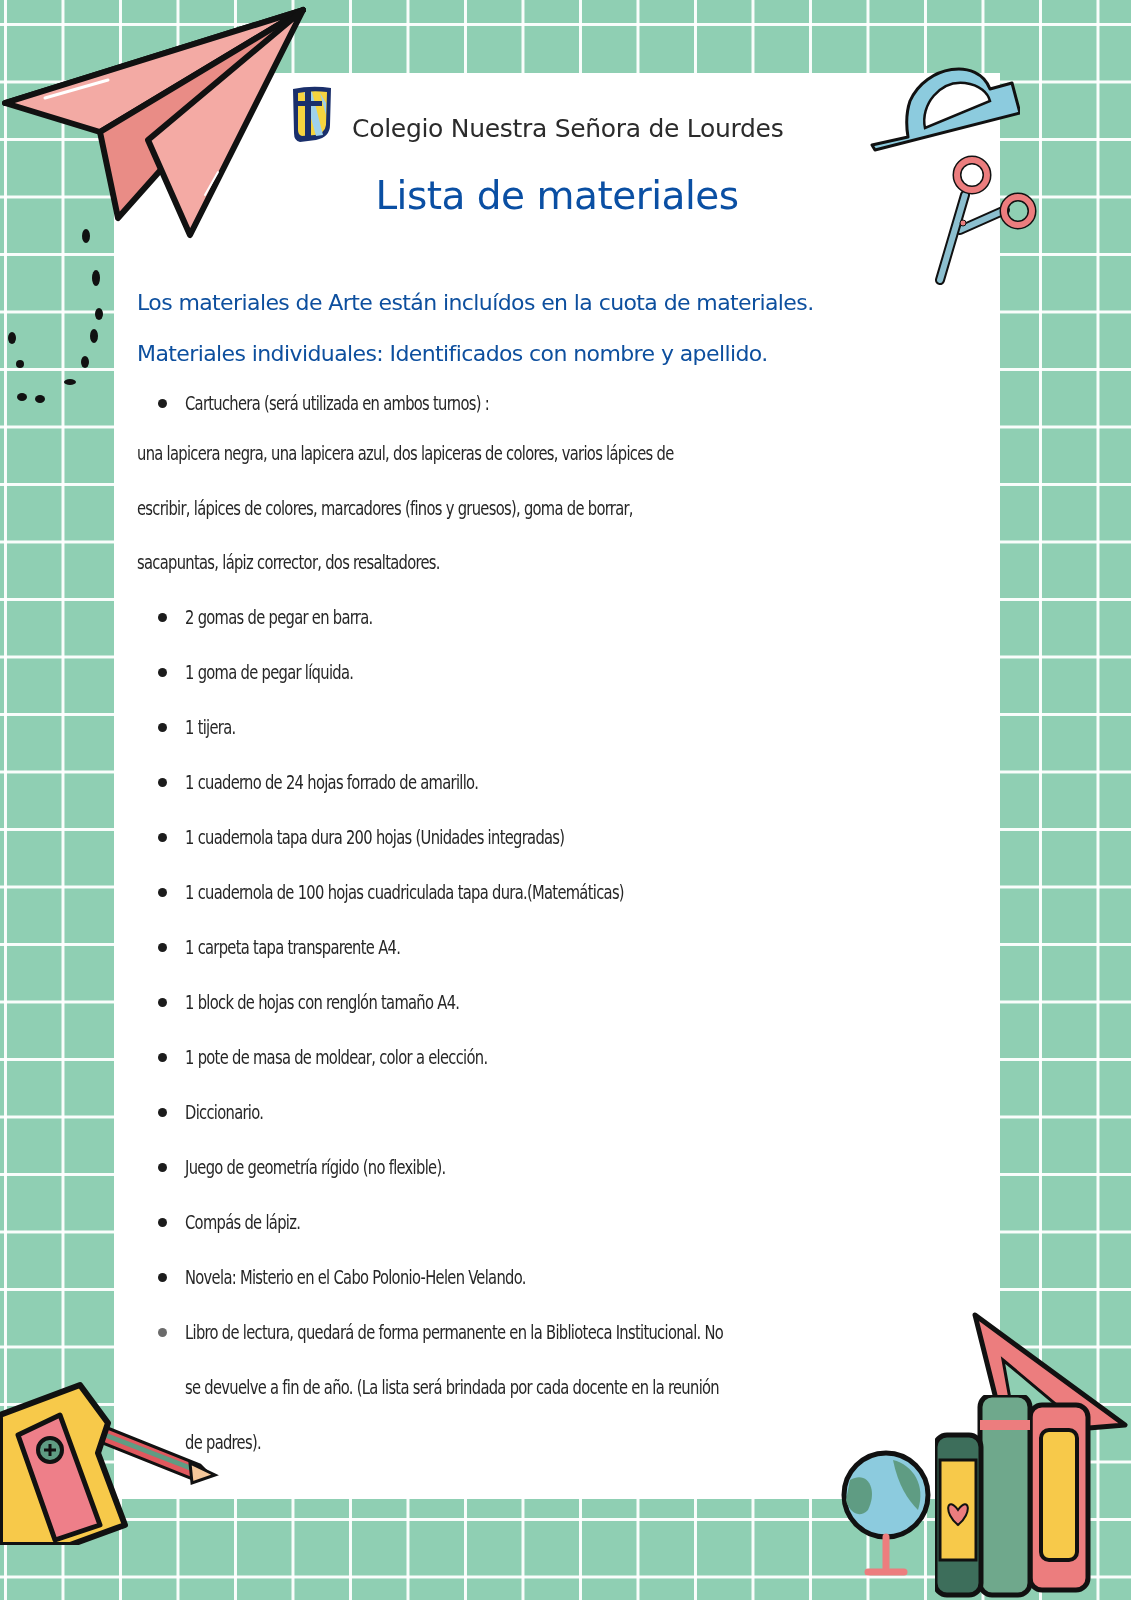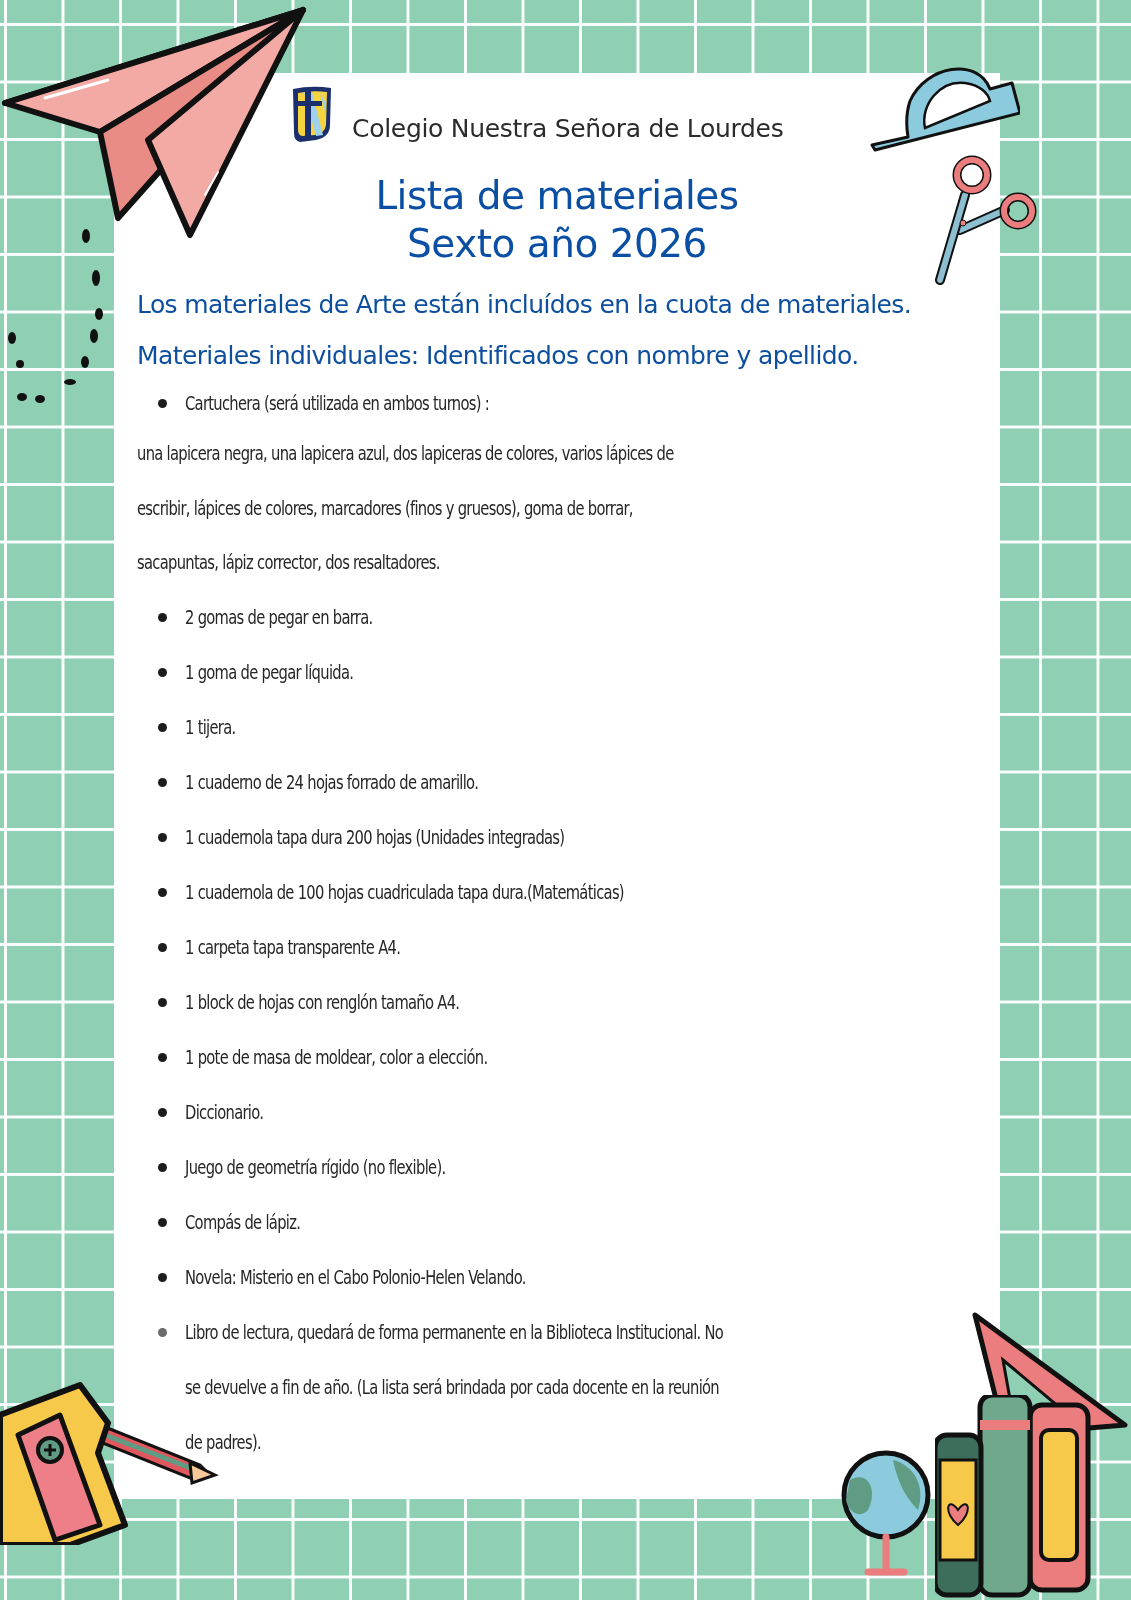--- a/index.html
+++ b/index.html
@@ -24,21 +24,21 @@
     .school-name {
       font-family: "DejaVu Sans", sans-serif; font-size: 25px; color: #2b2b2b; letter-spacing: -0.3px;
     }
     .title {
       position: absolute; left: 114px; width: 886px; top: 172px; text-align: center;
       font-family: "DejaVu Sans", sans-serif; color: #0a4fa3; font-size: 39px; line-height: 48px;
       letter-spacing: -0.5px;
     }
     .notice {
       position: absolute; left: 137px; font-family: "DejaVu Sans", sans-serif; color: #0d4f9e;
-      font-size: 25px; letter-spacing: -0.6px; white-space: nowrap;
+      font-size: 22px; letter-spacing: -0.6px; white-space: nowrap;
     }
     .notice.n1 { top: 290px; }
     .notice.n2 { top: 341px; }
     .body-text {
       font-family: "DejaVu Sans Condensed", "DejaVu Sans", sans-serif;
       font-stretch: condensed; color: #262626; font-size: 19px; letter-spacing: -0.8px;
       transform: scaleX(0.86); transform-origin: left center; white-space: nowrap;
     }
     .line { position: absolute; left: 137px; }
     ul.items { list-style: none; margin: 0; padding: 0; }
@@ -128,21 +128,20 @@
     <path d="M14,8 L26,51 L33,50 L22,7 Z" fill="#9fd1ec"></path>
     <path d="M30,8 L36,30 L36,18 Z" fill="#9fd1ec"></path>
     <rect x="15" y="6" width="6" height="46" fill="#1a2f6b"></rect>
     <rect x="8" y="16" width="24" height="5" fill="#1a2f6b"></rect>
   </svg>
   <span class="school-name">Colegio Nuestra Señora de Lourdes</span>
 </div>
 
 <div class="title">
   <div>Lista de materiales</div>
-  <div>Sexto año 2026</div>
 </div>
 
 <div class="notice n1">Los materiales de Arte están incluídos en la cuota de materiales.</div>
 <div class="notice n2">Materiales individuales: Identificados con nombre y apellido.</div>
 
 <div class="item" style="top:392px">
   <span class="bullet"></span>
   <span class="body-text">Cartuchera (será utilizada en ambos turnos) :</span>
 </div>
 <div class="line body-text" style="top:442px">una lapicera negra, una lapicera azul, dos lapiceras de colores, varios lápices de</div>

